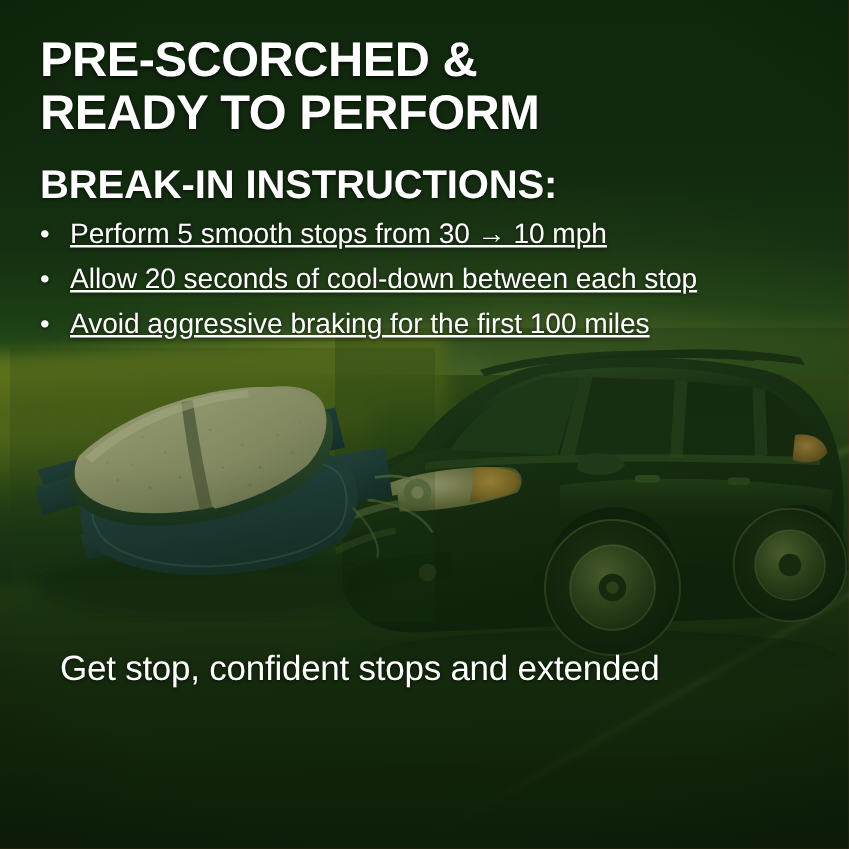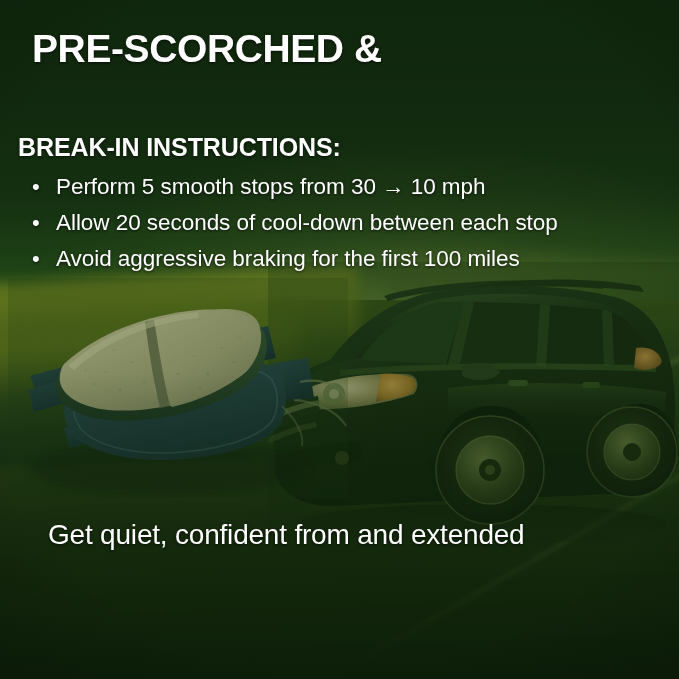--- a/index.html
+++ b/index.html
@@ -126,36 +126,36 @@
   .txt { position:absolute; color:#ffffff; text-shadow:0 1px 3px rgba(0,0,0,0.65); }
 
   .headline {
     left:32px; top:28px; width:620px;
     font-size:39px; line-height:42px;
     font-weight:bold; letter-spacing:-0.4px;
     text-transform:uppercase;
   }
 
   .subhead {
-    left:18px; top:133px;
-    font-size:25px; line-height:29px;
+    left:32px; top:133px;
+    font-size:32px; line-height:29px;
     font-weight:bold; letter-spacing:-0.1px;text-align:right;
   }
 
   .bullets { left:32px; top:169px; width:600px; }
   .bullet {
     display:flex; align-items:flex-start;
     font-size:22.5px; line-height:36px;
     font-weight:normal; letter-spacing:-0.05px;
   }
   .bullet .dot {
     width:24px; flex:0 0 24px;
     font-size:22px; line-height:36px;
   }
-  .bullet .btext { flex:1 1 auto; }
+  .bullet .btext { flex:1 1 auto;text-decoration:underline; }
 
   .tagline {
     left:48px; top:513px; width:600px;
     font-size:28px; line-height:44px;
     font-weight:normal; letter-spacing:-0.2px;
   }
 </style>
 </head>
 <body>
 
@@ -428,36 +428,37 @@
 
       <rect x="0" y="0" width="340" height="220" fill="#1d3a12" opacity="0.20"></rect>
     </svg>
   </div>
 
   <div class="colorwash"></div>
   <div class="vignette"></div>
 
   <div class="txt headline">
     <div>PRE-SCORCHED &amp;</div>
+    <div>READY TO PERFORM</div>
   </div>
 
   <div class="txt subhead">BREAK-IN INSTRUCTIONS:</div>
 
   <div class="txt bullets">
     <div class="bullet">
       <span class="dot">•</span>
       <span class="btext">Perform 5 smooth stops from 30 → 10 mph</span>
     </div>
     <div class="bullet">
       <span class="dot">•</span>
       <span class="btext">Allow 20 seconds of cool-down between each stop</span>
     </div>
     <div class="bullet">
       <span class="dot">•</span>
       <span class="btext">Avoid aggressive braking for the first 100 miles</span>
     </div>
   </div>
 
   <div class="txt tagline">
-    <div>Get quiet, confident from and extended</div>
+    <div>Get stop, confident stops and extended</div>
   </div>
 
 </div>
 
 </body></html>

